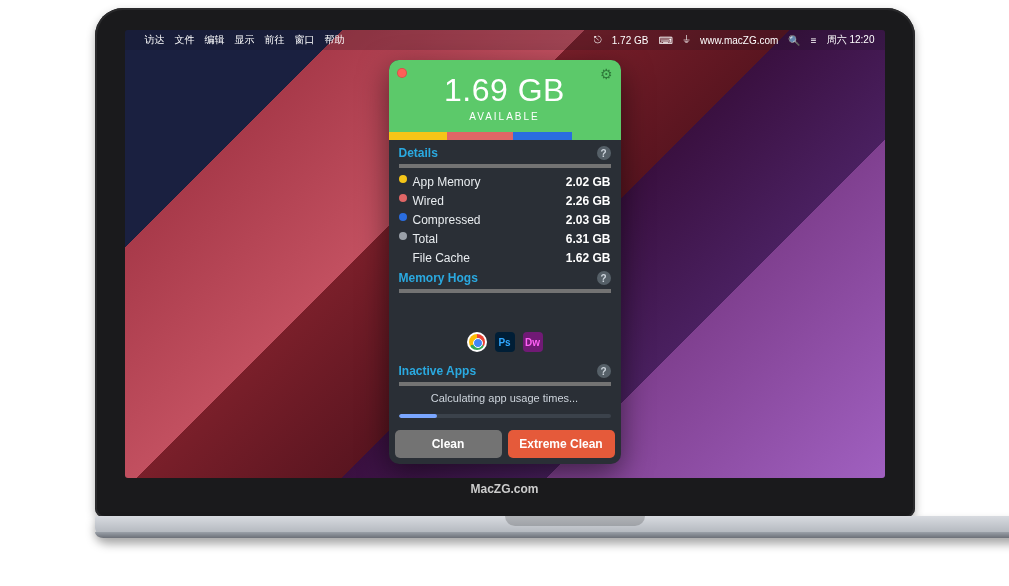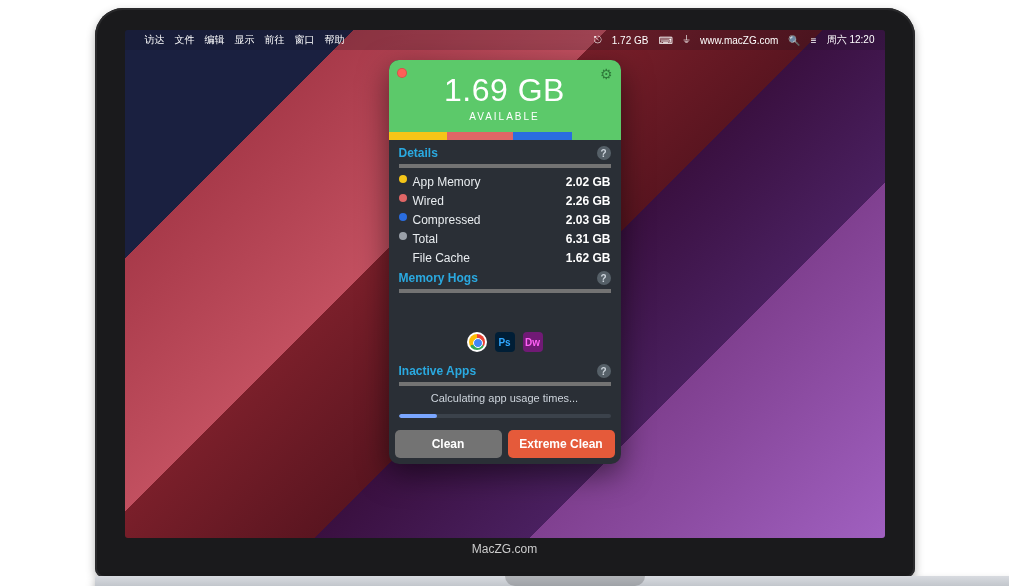--- a/index.html
+++ b/index.html
@@ -21,21 +21,21 @@
   }
   .bezel {
     background: #1a1a1c;
     border-radius: 28px 28px 10px 10px;
     padding: 22px 30px 20px 30px;
     box-shadow: inset 0 0 0 2px #2a2a2c, 0 4px 10px rgba(0,0,0,.3);
     position: relative;
   }
   .screen {
     width: 760px;
-    height: 508px;
+    height: 448px;
     border-radius: 3px;
     overflow: hidden;
     position: relative;
     background: linear-gradient(135deg,
       #1a2040 0%, #1a2040 18%,
       #a83a4a 18%, #c25060 38%,
       #7a1f2a 38%, #5a1520 55%,
       #3a1040 55%, #4a2060 72%,
       #804090 72%, #a060c0 100%);
   }
@@ -230,20 +230,21 @@
   }
   .btn-clean { background: #737373; }
   .btn-extreme { background: #e55a3a; }
   
   .hinge {
     text-align: center;
     color: #ccc;
     font-size: 12px;
     padding: 4px 0 2px 0;
     background: #1a1a1c;
+    font-weight: bold;
   }
   .base {
     position: relative;
     width: 960px;
     height: 22px;
     margin: -2px auto 0 auto;
     background: linear-gradient(#d8dbe0, #a8adb4);
     border-radius: 2px 2px 14px 14px / 2px 2px 10px 10px;
     box-shadow: 0 6px 10px rgba(0,0,0,.35);
   }

